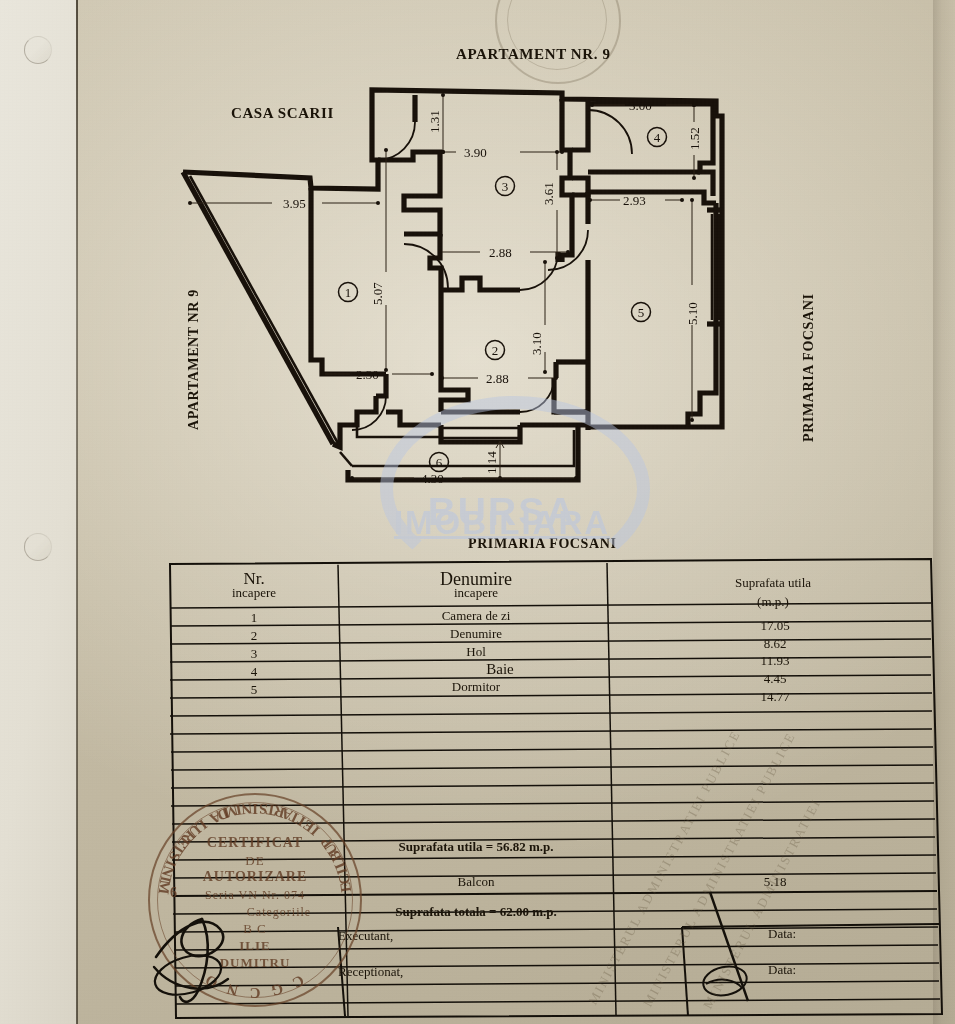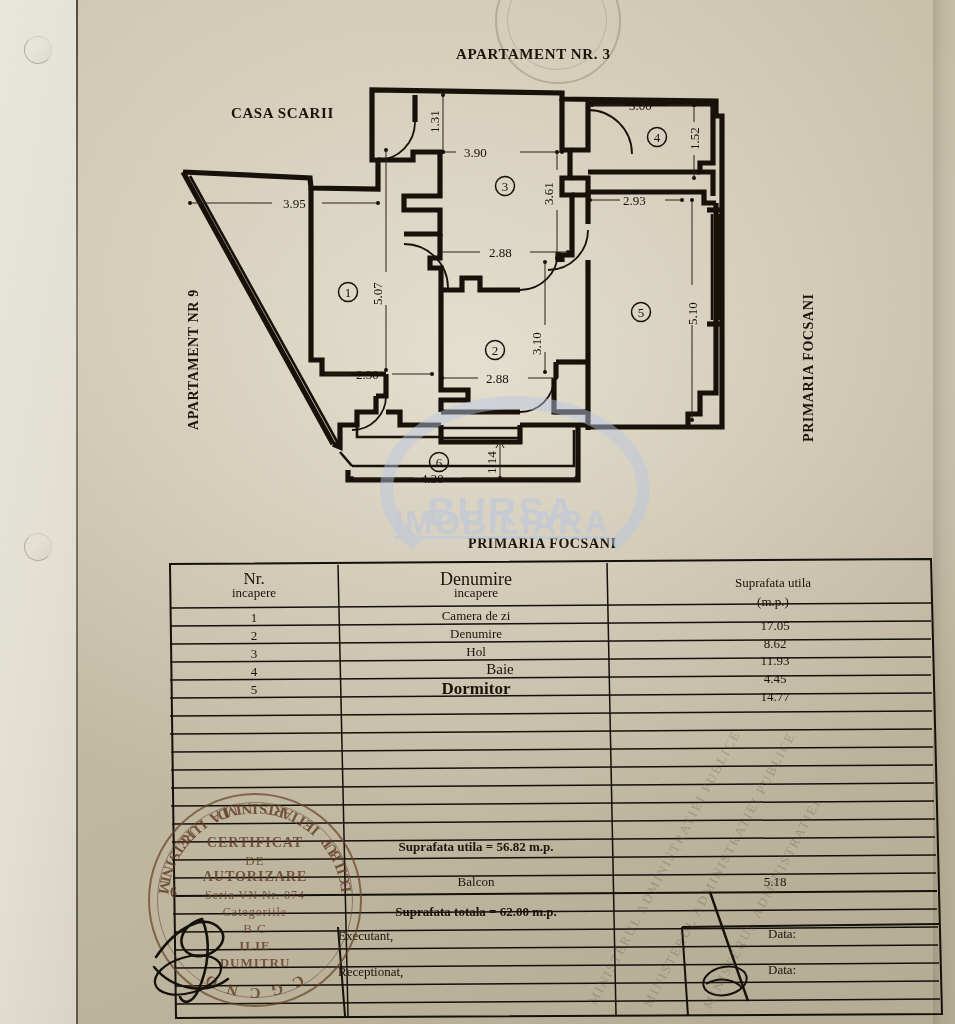--- a/index.html
+++ b/index.html
@@ -377,21 +377,21 @@
     <g>
       <circle cx="641" cy="312" r="9.5" fill="none" stroke="#18110a" stroke-width="1.5"></circle>
       <text class="num" x="641" y="317" text-anchor="middle">5</text>
     </g>
     <g>
       <circle cx="439" cy="462" r="9.5" fill="none" stroke="#18110a" stroke-width="1.5"></circle>
       <text class="num" x="439" y="467" text-anchor="middle">6</text>
     </g>
   </svg>
 
-  <div class="plan-label" style="left:456px; top:46px; font-size:15px;">APARTAMENT NR. 3</div>
+  <div class="plan-label" style="left:456px; top:46px; font-size:15px;">APARTAMENT NR. 9</div>
 
   <div class="plan-label" style="left:231px; top:105px; font-size:15px;">CASA SCARII</div>
 
   <div class="plan-label rot-label" style="left:186px; top:430px; font-size:14px;">APARTAMENT NR 9</div>
 
   <div class="plan-label rot-label" style="left:801px; top:442px; font-size:14px;">PRIMARIA FOCSANI</div>
 
   <div class="plan-label" style="left:468px; top:536px; font-size:14px;">PRIMARIA FOCSANI</div>
 
   <div id="watermark">
@@ -466,21 +466,21 @@
       <div class="tbl-txt tbl-center" style="left: 170px; top: 627.91px; width: 168px; font-size: 13px;">2</div>
       <div class="tbl-txt tbl-center" style="left: 342px; top: 625.82px; width: 268px; font-size: 13px;">Denumire</div>
       <div class="tbl-txt tbl-center" style="left: 616px; top: 635.73px; width: 318px; font-size: 13px;">8.62</div>
       <div class="tbl-txt tbl-center" style="left: 170px; top: 645.82px; width: 168px; font-size: 13px;">3</div>
       <div class="tbl-txt tbl-center" style="left: 342px; top: 643.64px; width: 268px; font-size: 13px;">Hol</div>
       <div class="tbl-txt tbl-center" style="left: 616px; top: 653.46px; width: 318px; font-size: 13px;">11.93</div>
       <div class="tbl-txt tbl-center" style="left: 170px; top: 663.73px; width: 168px; font-size: 13px;">4</div>
       <div class="tbl-txt tbl-center" style="left: 342px; top: 661.46px; width: 316px; font-size: 15px;">Baie</div>
       <div class="tbl-txt tbl-center" style="left: 616px; top: 671.19px; width: 318px; font-size: 13px;">4.45</div>
       <div class="tbl-txt tbl-center" style="left: 170px; top: 681.64px; width: 168px; font-size: 13px;">5</div>
-      <div class="tbl-txt tbl-center" style="left: 342px; top: 679.28px; width: 268px; font-size: 17px; font-weight: bold;">Dormitor</div>
+      <div class="tbl-txt tbl-center" style="left: 342px; top: 679.28px; width: 268px; font-size: 13px;">Dormitor</div>
       <div class="tbl-txt tbl-center" style="left: 616px; top: 688.92px; width: 318px; font-size: 13px;">14.77</div>
     </div>
 
   <div class="tbl-txt tbl-center" style="left:342px; top:839px; width:268px; font-size:13px; font-weight:bold;">Suprafata utila = 56.82 m.p.</div>
 
   <div class="tbl-txt tbl-center" style="left:342px; top:874px; width:268px; font-size:13px;">Balcon</div>
   <div class="tbl-txt tbl-center" style="left:616px; top:874px; width:318px; font-size:13px;">5.18</div>
 
   <div class="tbl-txt tbl-center" style="left:342px; top:904px; width:268px; font-size:13px; font-weight:bold;">Suprafata totala = 62.00 m.p.</div>
 
@@ -537,21 +537,21 @@
         <span class="stamp-arc-char" style="transform: translate(-22.2568px, 89.2672px) rotate(194deg) translate(-50%, -50%);">N</span>
         <span class="stamp-arc-char" style="transform: translate(0px, 92px) rotate(180deg) translate(-50%, -50%);">C</span>
         <span class="stamp-arc-char" style="transform: translate(22.2568px, 89.2672px) rotate(166deg) translate(-50%, -50%);">G</span>
         <span class="stamp-arc-char" style="transform: translate(43.1914px, 81.2312px) rotate(152deg) translate(-50%, -50%);">C</span>
       </div>
 
     <div class="inner-text" style="top:42px; font-size:14px; font-weight:bold;">CERTIFICAT</div>
     <div class="inner-text" style="top:60px; font-size:13px;">DE</div>
     <div class="inner-text" style="top:76px; font-size:14px; font-weight:bold;">AUTORIZARE</div>
     <div class="inner-text" style="top:95px; font-size:12px;">Seria VN Nr. 074</div>
-    <div class="inner-text" style="top:112px; font-size:12px;">Categoriile</div>
+    <div class="inner-text" style="top:112px; font-size:12px;padding-left:24px;">Categoriile</div>
     <div class="inner-text" style="top:128px; font-size:13px;">B  C</div>
     <div class="inner-text" style="top:145px; font-size:13px; font-weight:bold;">ILIE</div>
     <div class="inner-text" style="top:162px; font-size:13px; font-weight:bold;">DUMITRU</div>
     <div style="position:absolute; left:22px; top:92px; font-size:14px; color:rgba(96,60,36,0.85); font-weight:bold;">6</div>
   </div>
 
   <svg id="stamp-signature" viewBox="0 0 190 115">
     <path d="M 6,62 C 28,30 56,18 70,34 C 82,48 58,66 42,60 C 24,53 30,30 52,24" fill="none" stroke="#14100a" stroke-width="2.6" stroke-linecap="round"></path>
     <path d="M 52,24 C 62,46 58,74 48,96 C 42,108 34,110 30,102" fill="none" stroke="#14100a" stroke-width="2.6" stroke-linecap="round"></path>
     <path d="M 4,72 C 24,96 58,100 78,84" fill="none" stroke="#14100a" stroke-width="2.4" stroke-linecap="round"></path>

